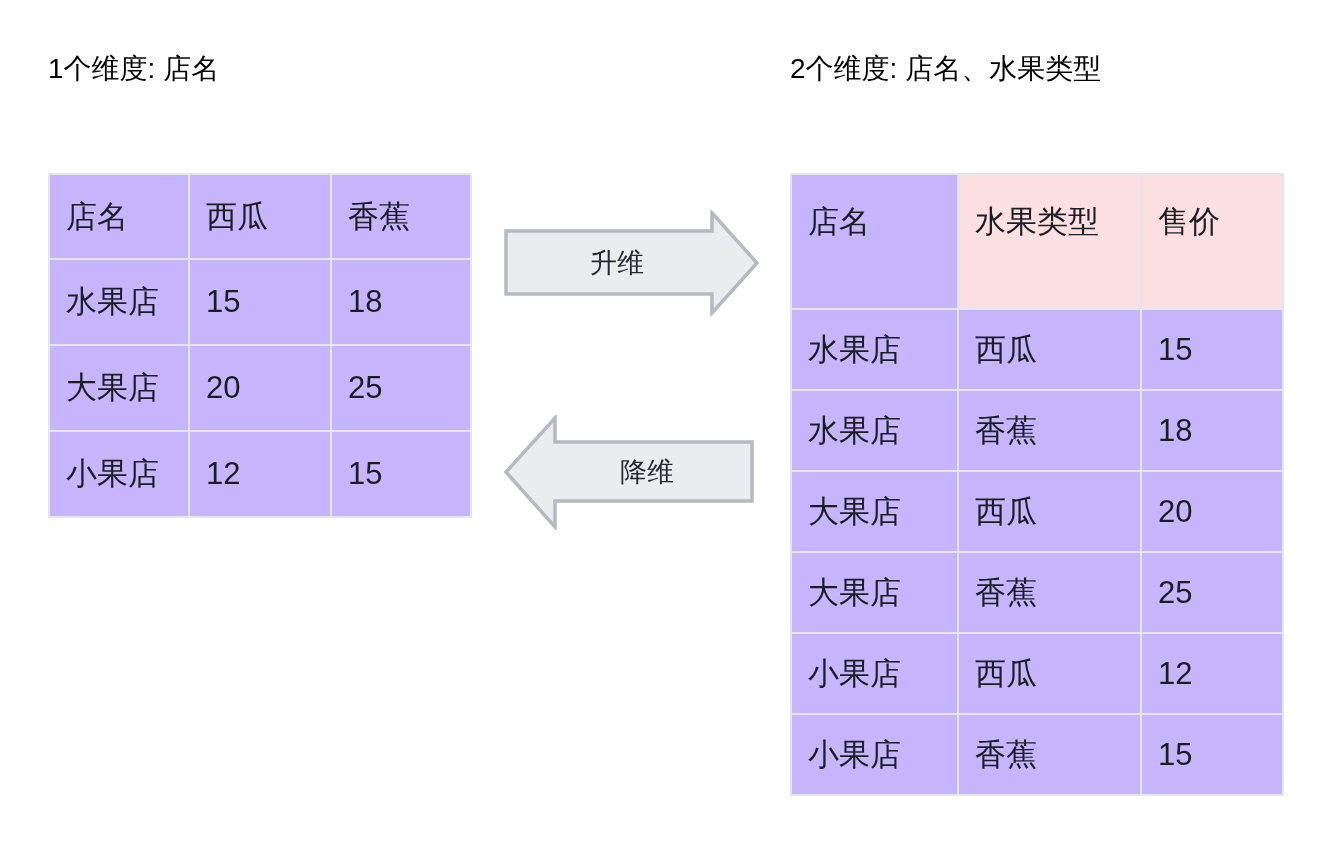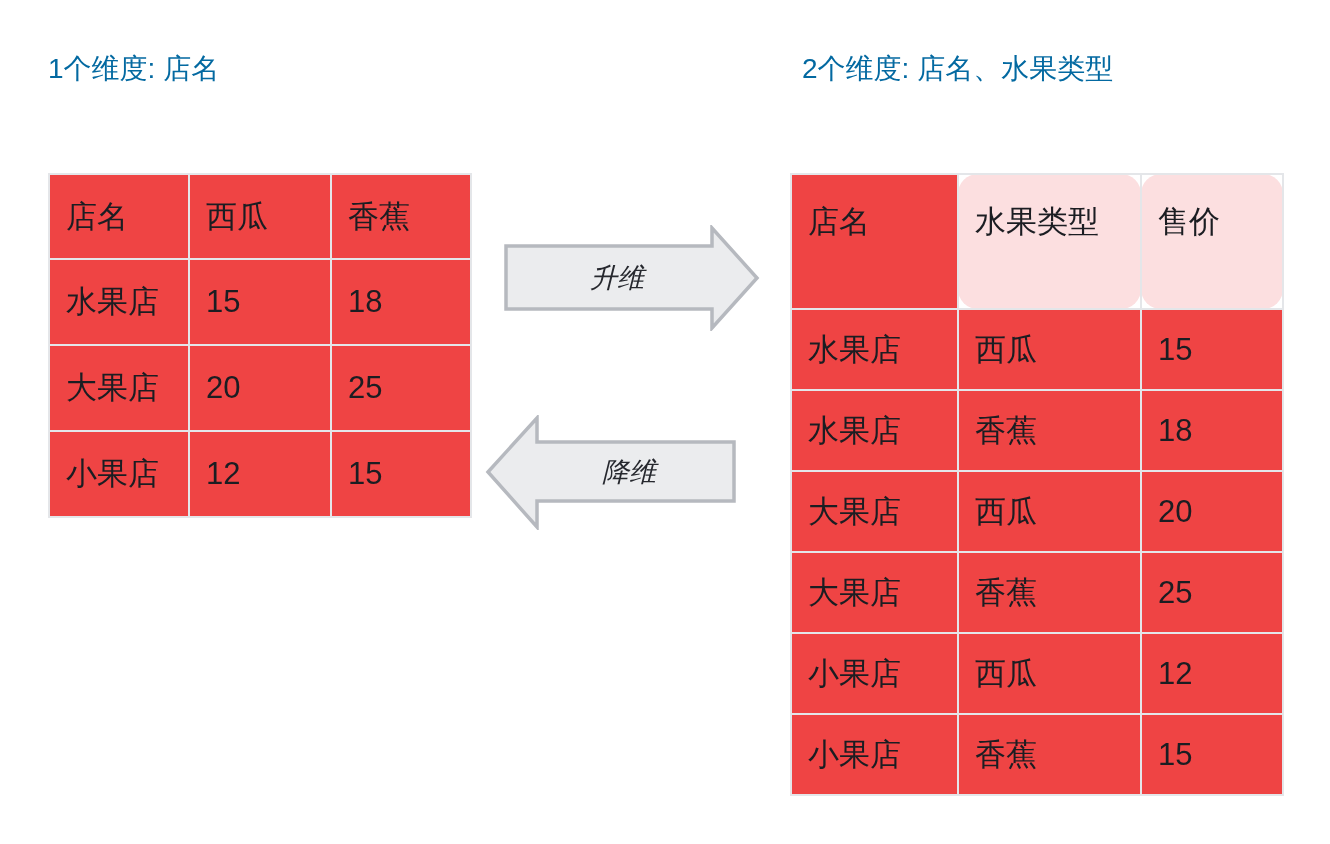--- a/index.html
+++ b/index.html
@@ -13,58 +13,58 @@
     width: 1330px;
     height: 844px;
     background: #ffffff;
     overflow: hidden;
   }
   .caption {
     position: absolute;
     top: 48px;
     font-size: 28px;
     line-height: 42px;
-    color: #0369a1;
+    color: #000000;
     white-space: nowrap;
   }
   .caption.left { left: 48px; }
-  .caption.right { left: 790px; margin-left: 12px; }
+  .caption.right { left: 790px; }
 
   table.tbl {
     position: absolute;
     border-collapse: collapse;
     table-layout: fixed;
     font-size: 31px;
     color: #1b1d22;
   }
   table.tbl th, table.tbl td {
     border: 2px solid #e4e6e9;
     font-weight: normal;
     text-align: left;
     padding-left: 16px;
-    background: #ef4444;
+    background: #c4b5fd;
     overflow: hidden;
     white-space: nowrap;
   }
   table.left-tbl { left: 48px; top: 173px; }
   table.left-tbl th { height: 85px; }
   table.left-tbl td { height: 86px; }
 
   table.right-tbl { left: 790px; top: 173px; }
   table.right-tbl th {
     height: 135px;
     vertical-align: top;
     padding-top: 26px;
   }
   table.right-tbl td { height: 81px; }
-  table.right-tbl th.pink { background: #fcdfe0; border-radius: 20px; }
+  table.right-tbl th.pink { background: #fcdfe0; }
 
   .arrow-wrap { position: absolute; }
-  .arrow-wrap.ascend { left: 503px; top: 225px; width: 258px; height: 106px; font-style: italic; }
-  .arrow-wrap.descend { left: 485px; top: 415px; width: 252px; height: 115px; font-style: italic; }
+  .arrow-wrap.ascend { left: 503px; top: 210px; width: 258px; height: 106px; }
+  .arrow-wrap.descend { left: 503px; top: 415px; width: 252px; height: 115px; }
   .arrow-wrap svg { display: block; width: 100%; height: 100%; }
   .arrow-label {
     position: absolute;
     display: flex;
     align-items: center;
     justify-content: center;
     font-size: 27px;
     color: #26282e;
   }
   .ascend .arrow-label { left: 2px; top: 22px; width: 224px; height: 62px; }

